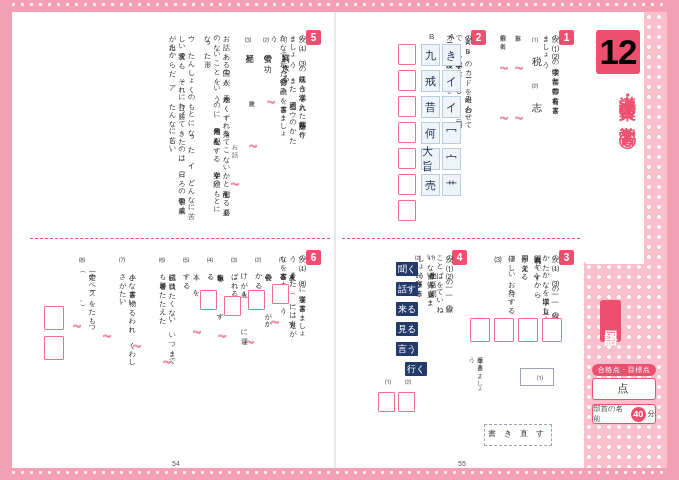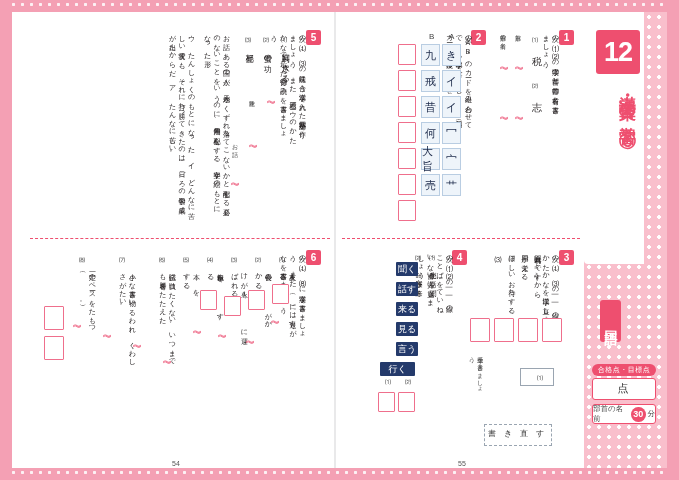--- a/index.html
+++ b/index.html
@@ -67,23 +67,23 @@
   }
   .tab-white {
     position: absolute; top: 0; left: 0; width: 60px; height: 252px;
     background: #ffffff;
     border-bottom-left-radius: 4px;
   }
   .unit-badge {
     position: absolute; top: 18px; left: 8px;
     width: 44px; height: 44px;
     background: #ee4f6f;
-    color: #ffffff;
+    color: #000000;
     border-radius: 3px;
-    font-size: 27px; font-weight: bold;
+    font-size: 35px; font-weight: bold;
     display: flex; align-items: center; justify-content: center;
     letter-spacing: -1px;
   }
   .unit-title {
     position: absolute; top: 70px; left: 12px;
     width: 36px;
     color: #ee4f6f;
     font-size: 17px;
     font-weight: bold;
     writing-mode: vertical-rl;
@@ -243,21 +243,21 @@
 
   <div class="subject-chip">国語</div>
 
   <div class="goal-box">
     <div class="goal-label">合格点・目標点</div>
     <div class="goal-value">点</div>
   </div>
 
   <div class="time-box">
     <span>部首の名前</span>
-    <span class="time-circle">30</span>
+    <span class="time-circle">40</span>
     <span>分</span>
   </div>
 
 
   <div class="qnum" style="left:559px;top:30px;">1</div>
   <div class="qhead vtext" style="left:545px;top:30px;height:86px;width:14px;">次の⑴・⑵の漢字の部首と部首の名前を書きましょう。</div>
   <div class="small-label vtext" style="left:531px;top:32px;height:16px;">⑴</div>
   <div class="vtext" style="position:absolute;left:530px;top:48px;font-size:10px;">税</div>
   <div class="small-label vtext" style="left:531px;top:78px;height:16px;">⑵</div>
   <div class="vtext" style="position:absolute;left:530px;top:94px;font-size:10px;">志</div>
@@ -317,21 +317,21 @@
   <div class="small-label vtext" style="left:428px;top:250px;height:14px;">⑴</div>
   <div class="vtext" style="position:absolute;left:427px;top:266px;font-size:7px;height:60px;">先生が話を聞く。</div>
   <div class="small-label vtext" style="left:414px;top:250px;height:14px;">⑵</div>
   <div class="vtext" style="position:absolute;left:413px;top:266px;font-size:7px;height:60px;">お客様が来る。</div>
 
   <div class="navy-cell" style="left:396px;top:262px;width:22px;height:14px;">聞く</div>
   <div class="navy-cell" style="left:396px;top:282px;width:22px;height:14px;">話す</div>
   <div class="navy-cell" style="left:396px;top:302px;width:22px;height:14px;">来る</div>
   <div class="navy-cell" style="left:396px;top:322px;width:22px;height:14px;">見る</div>
   <div class="navy-cell" style="left:396px;top:342px;width:22px;height:14px;">言う</div>
-  <div class="navy-cell" style="left:380px;top:362px;width:35px;height:14px;">行く</div>
+  <div class="navy-cell" style="left:405px;top:362px;width:22px;height:14px;">行く</div>
 
   <div class="small-label vtext" style="left:384px;top:374px;height:26px;">⑴</div>
   <div class="small-label vtext" style="left:404px;top:374px;height:26px;">⑵</div>
   <div class="ans-box" style="left:398px;top:392px;width:17px;height:20px;"></div>
   <div class="ans-box" style="left:378px;top:392px;width:17px;height:20px;"></div>
 
   <div class="ans-box" style="left:470px;top:318px;width:20px;height:24px;"></div>
   <div class="ans-box" style="left:494px;top:318px;width:20px;height:24px;"></div>
   <div class="ans-box" style="left:518px;top:318px;width:20px;height:24px;"></div>
   <div class="ans-box" style="left:542px;top:318px;width:20px;height:24px;"></div>

